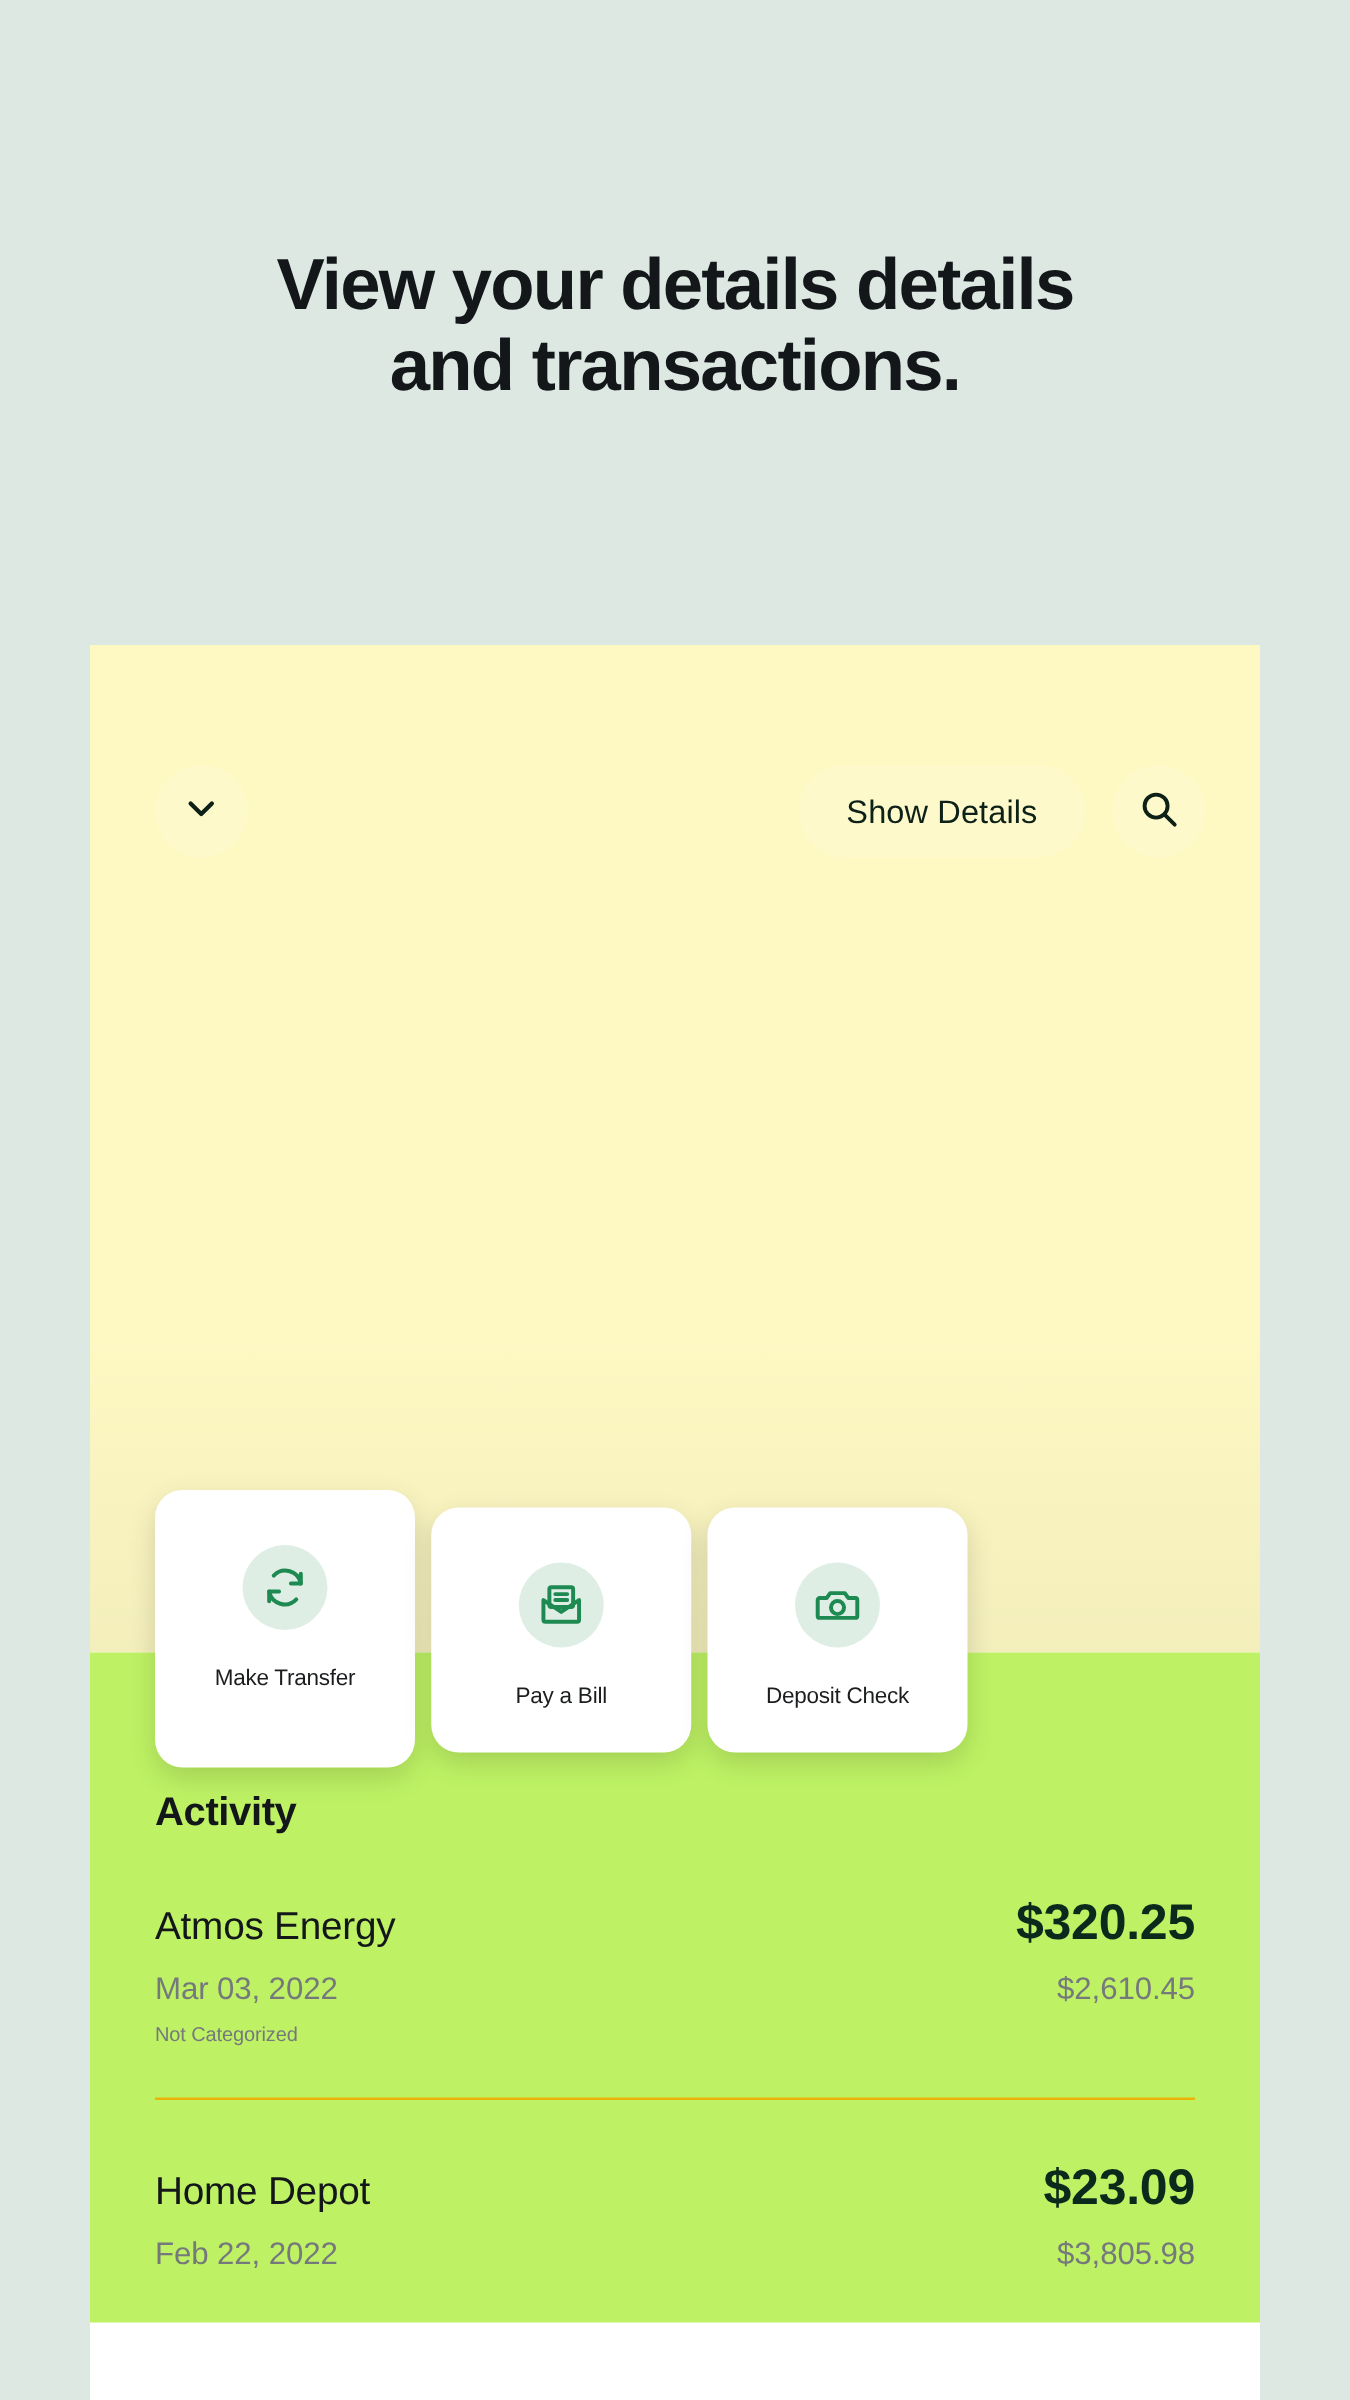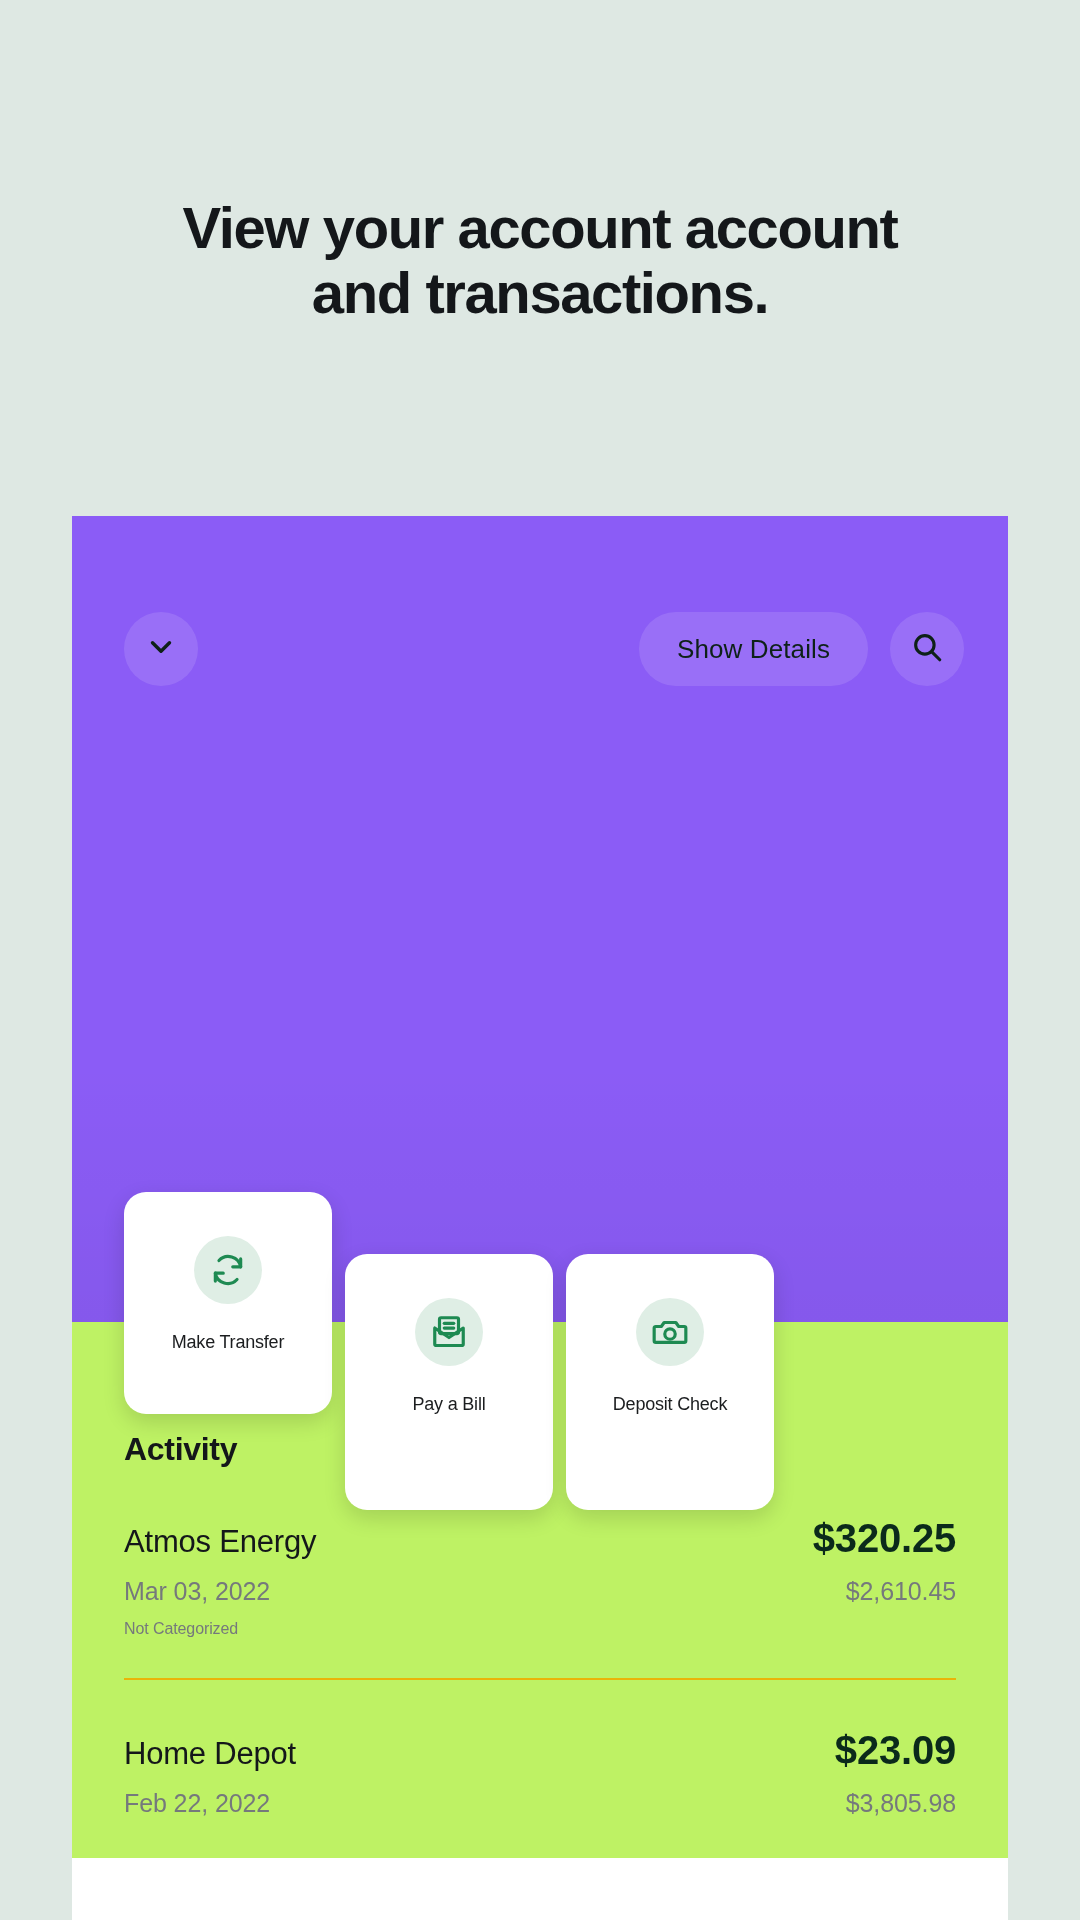--- a/index.html
+++ b/index.html
@@ -38,21 +38,21 @@
     left:72px;
     width:936px;
     height:1404px;
     overflow:hidden;
     background:#ffffff;
   }
 
   .account-hero {
     position:relative;
     height:806px;
-    background:#8b5cf6;
+    background:#fef9c3;
     overflow:hidden;
   }
   .account-hero::after {
     content:"";
     position:absolute;
     left:0; right:0; bottom:0;
     height:260px;
     background:linear-gradient(180deg, rgba(0,0,0,0) 0%, rgba(0,0,0,0.045) 100%);
     pointer-events:none;
   }
@@ -113,29 +113,28 @@
     position:absolute;
     top:690px;
     left:52px;
     width:650px;
     display:flex;
     gap:13px;
     z-index:5;
   }
   .action-card {
     width:208px;
-    height:256px;
+    height:196px;
     background:#ffffff;
     border-radius:22px;
     box-shadow:0 8px 22px rgba(0,0,0,0.14);
     display:flex;
     flex-direction:column;
     align-items:center;
     padding-top:44px;
-    margin-top:48px;
   }
   .action-card.raised { margin-top:-14px; height:222px; }
   .action-icon-wrap {
     width:68px; height:68px;
     border-radius:50%;
     background:#dfeee5;
     display:flex;
     align-items:center;
     justify-content:center;
   }
@@ -198,21 +197,21 @@
     margin-top:14px;
     font-size:16px;
     color:#75797c;
     letter-spacing:-0.1px;
   }
 </style>
 </head>
 <body>
 
 <div class="promo-heading">
-  <span class="line">View your account account</span>
+  <span class="line">View your details details</span>
   <span class="line">and transactions.</span>
 </div>
 
 <div class="phone">
 
   <div class="account-hero">
 
     <div class="hero-topbar">
 
       <div class="circle-btn">

